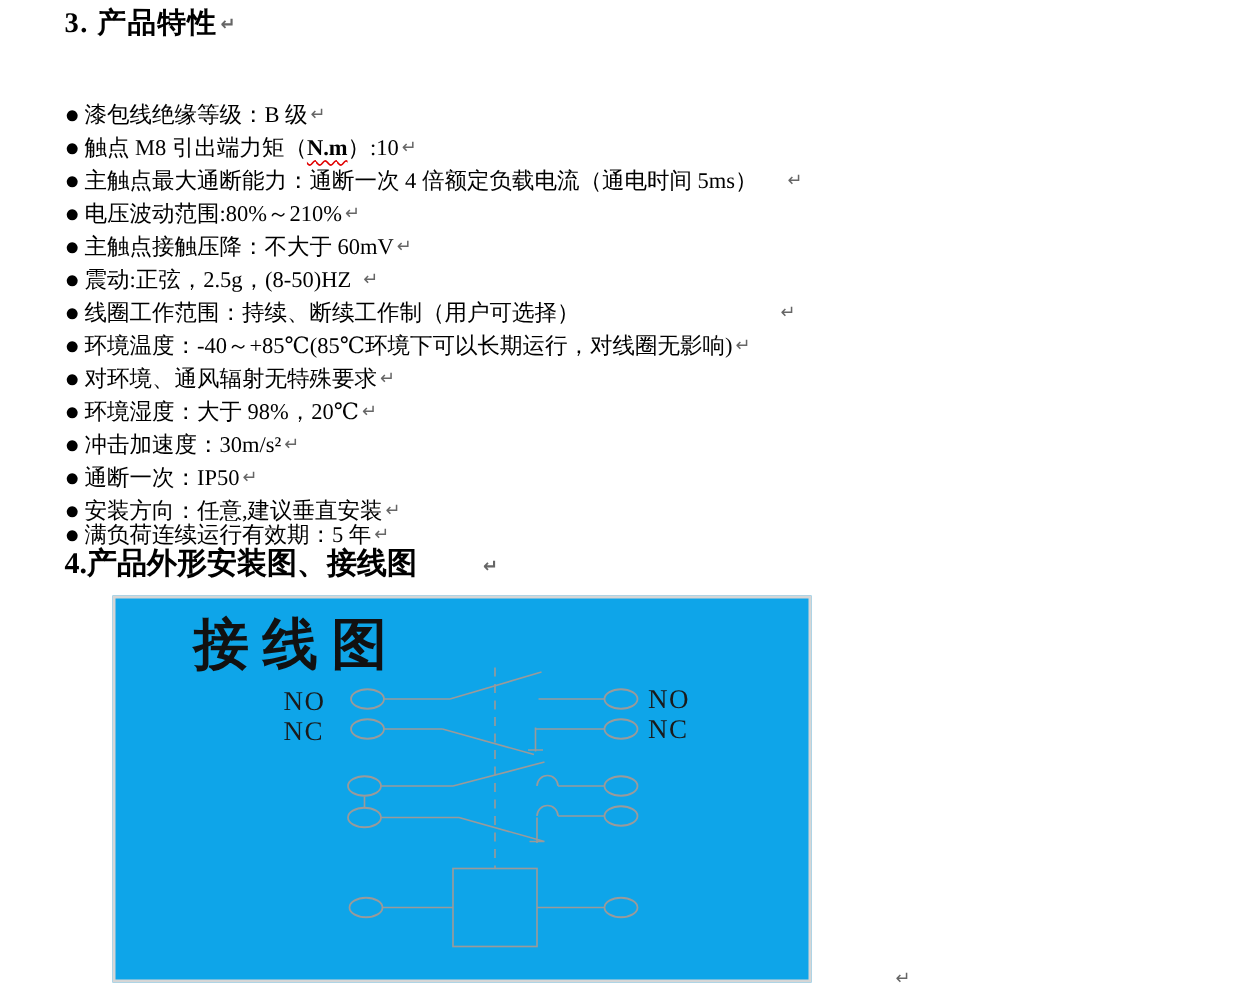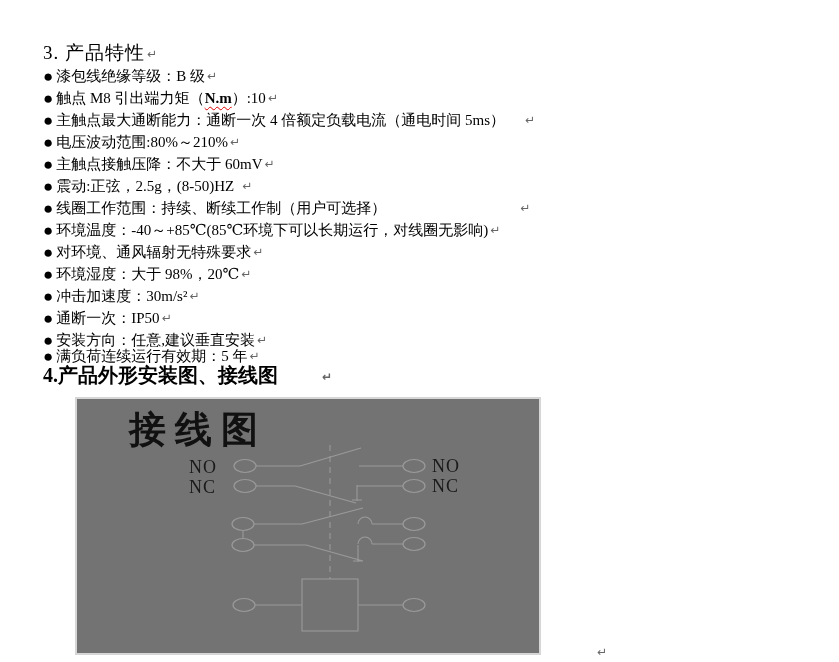--- a/index.html
+++ b/index.html
@@ -7,23 +7,22 @@
   body {
     width: 839px; height: 662px;
     background: #ffffff;
     position: relative;
     overflow: hidden;
     font-family: "Liberation Serif", "DejaVu Serif", serif;
     color: #000;
   }
   .h3 {
     position: absolute; left: 43px; top: 2px;
-    font-size: 19px; font-weight: normal; letter-spacing: 1px;
+    font-size: 19px; font-weight: bold; letter-spacing: 1px;
     white-space: nowrap;
-    margin-top: 38px;
   }
   .h4 {
     position: absolute; left: 43px; top: 362px;
     font-size: 20px; font-weight: bold;
     white-space: nowrap;
   }
   .line {
     position: absolute; left: 43px;
     height: 22px; line-height: 22px;
     font-size: 15px; white-space: nowrap; margin-top: 32px;
@@ -43,21 +42,21 @@
     text-decoration-style: wavy;
     text-decoration-color: #e00000;
     text-decoration-thickness: 1px;
     text-underline-offset: 3px;
     font-weight: bold;
   }
   .diagram-box {
     position: absolute; left: 75px; top: 397px;
     width: 466px; height: 258px;
     border: 2px solid #d6d6d6;
-    background: #737373;
+    background: #0ea5e9;
   }
   .diagram-box svg { display: block; width: 100%; height: 100%; }
   .bottom-mark {
     position: absolute; left: 597px; top: 645px;
     color: #666; font-size: 12px;
     font-family: "DejaVu Sans", sans-serif;
   }
   .dgm-title {
     font-family: "Liberation Serif", "DejaVu Serif", serif;
     font-weight: bold; font-size: 37px; letter-spacing: 9px; fill: #111;

